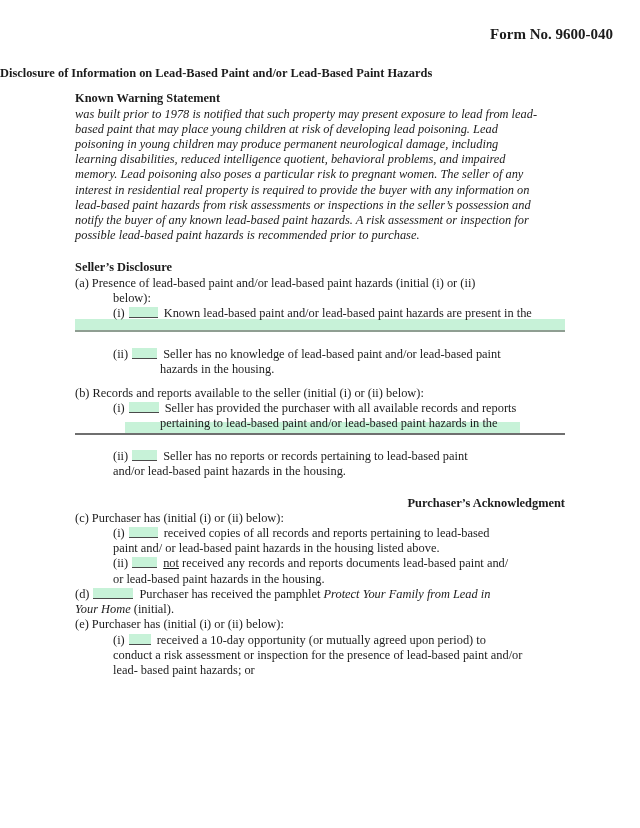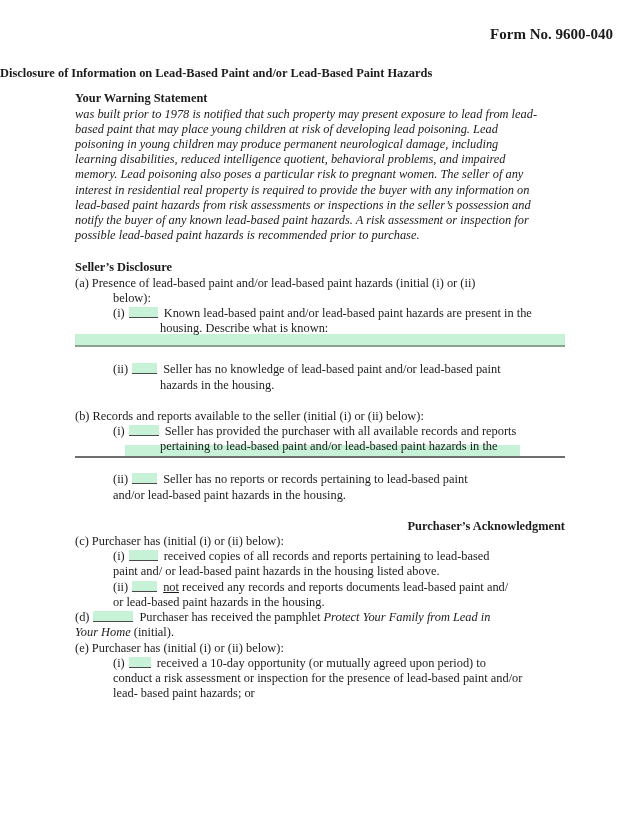--- a/index.html
+++ b/index.html
@@ -32,21 +32,21 @@
     width: 490px;
     margin-left: 75px;
     margin-top: 10px;
   }
   .bold { font-weight: bold; }
   .italic { font-style: italic; }
   .u { text-decoration: underline; margin-top: 32px; }
   .i1 { padding-left: 38px; }
   .i2 { padding-left: 85px; }
   .mt-seller { margin-top: 17px; }
-  .mt-b { margin-top: 16px; }
+  .mt-b { margin-top: 8px; }
   .mt-purch { margin-top: 16px; text-align: right; }
   .blank {
     display: inline-block;
     height: 10px;
     background: var(--highlight-green, #c7f2d8);
     border-bottom: 1.6px solid var(--blank-underline, #4a4a4a);
     margin: 0 6px 0 4px;
     vertical-align: -1px;
   }
   .w22 { width: 22px; }
@@ -78,40 +78,39 @@
 <body>
 
 <div class="page">
 
   <div class="form-number">Form No. 9600-040</div>
 
   <div class="doc-title">Disclosure of Information on Lead-Based Paint and/or Lead-Based Paint Hazards</div>
 
   <div class="content">
 
-    <div class="bold">Your Warning Statement</div>
+    <div class="bold">Known Warning Statement</div>
     <div class="italic">
       <div>was built prior to 1978 is notified that such property may present exposure to lead from lead-</div>
       <div>based paint that may place young children at risk of developing lead poisoning. Lead</div>
       <div>poisoning in young children may produce permanent neurological damage, including</div>
       <div>learning disabilities, reduced intelligence quotient, behavioral problems, and impaired</div>
       <div>memory. Lead poisoning also poses a particular risk to pregnant women. The seller of any</div>
       <div>interest in residential real property is required to provide the buyer with any information on</div>
       <div>lead-based paint hazards from risk assessments or inspections in the seller’s possession and</div>
       <div>notify the buyer of any known lead-based paint hazards. A risk assessment or inspection for</div>
       <div>possible lead-based paint hazards is recommended prior to purchase.</div>
     </div>
 
     <div class="bold mt-seller">Seller’s Disclosure</div>
 
     <div>(a) Presence of lead-based paint and/or lead-based paint hazards (initial (i) or (ii)</div>
     <div class="i1">below):</div>
 
     <div class="i1"><span>(i)</span><span class="blank w29"></span><span>Known lead-based paint and/or lead-based paint hazards are present in the</span></div>
-    <div class="i2">housing. Describe what is known:</div>
 
     <div class="fill-full"></div>
     <div class="sp15"></div>
 
     <div class="i1"><span>(ii)</span><span class="blank w25"></span><span>Seller has no knowledge of lead-based paint and/or lead-based paint</span></div>
     <div class="i2">hazards in the housing.</div>
 
     <div class="mt-b">(b) Records and reports available to the seller (initial (i) or (ii) below):</div>
 
     <div class="i1"><span>(i)</span><span class="blank w30"></span><span>Seller has provided the purchaser with all available records and reports</span></div>

